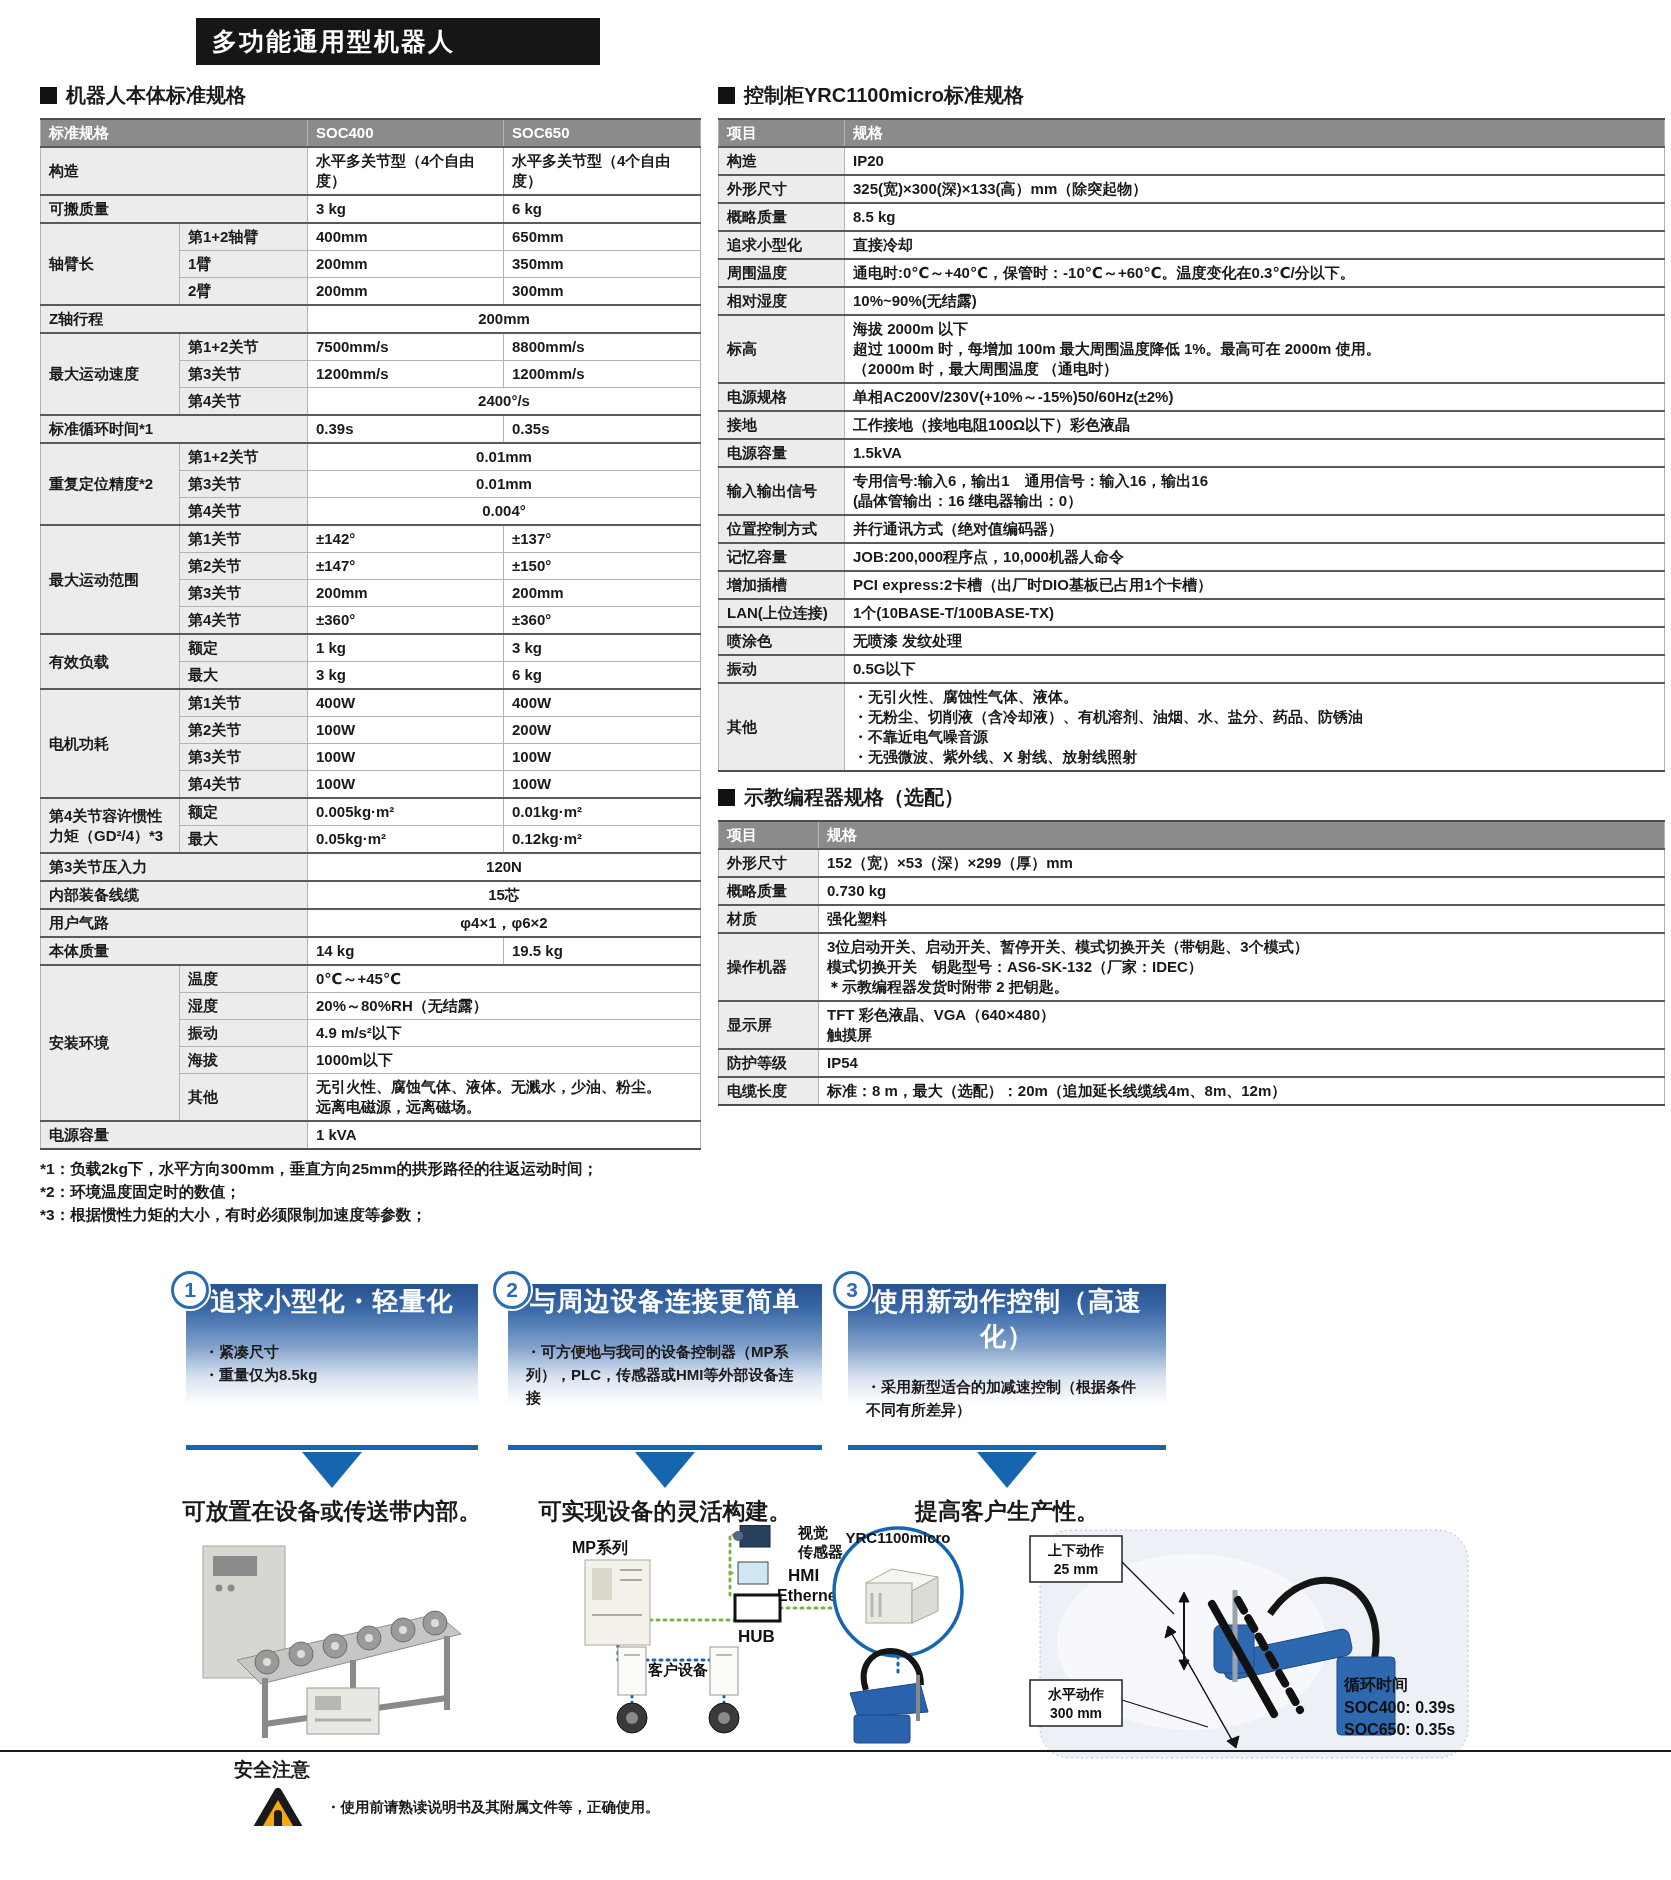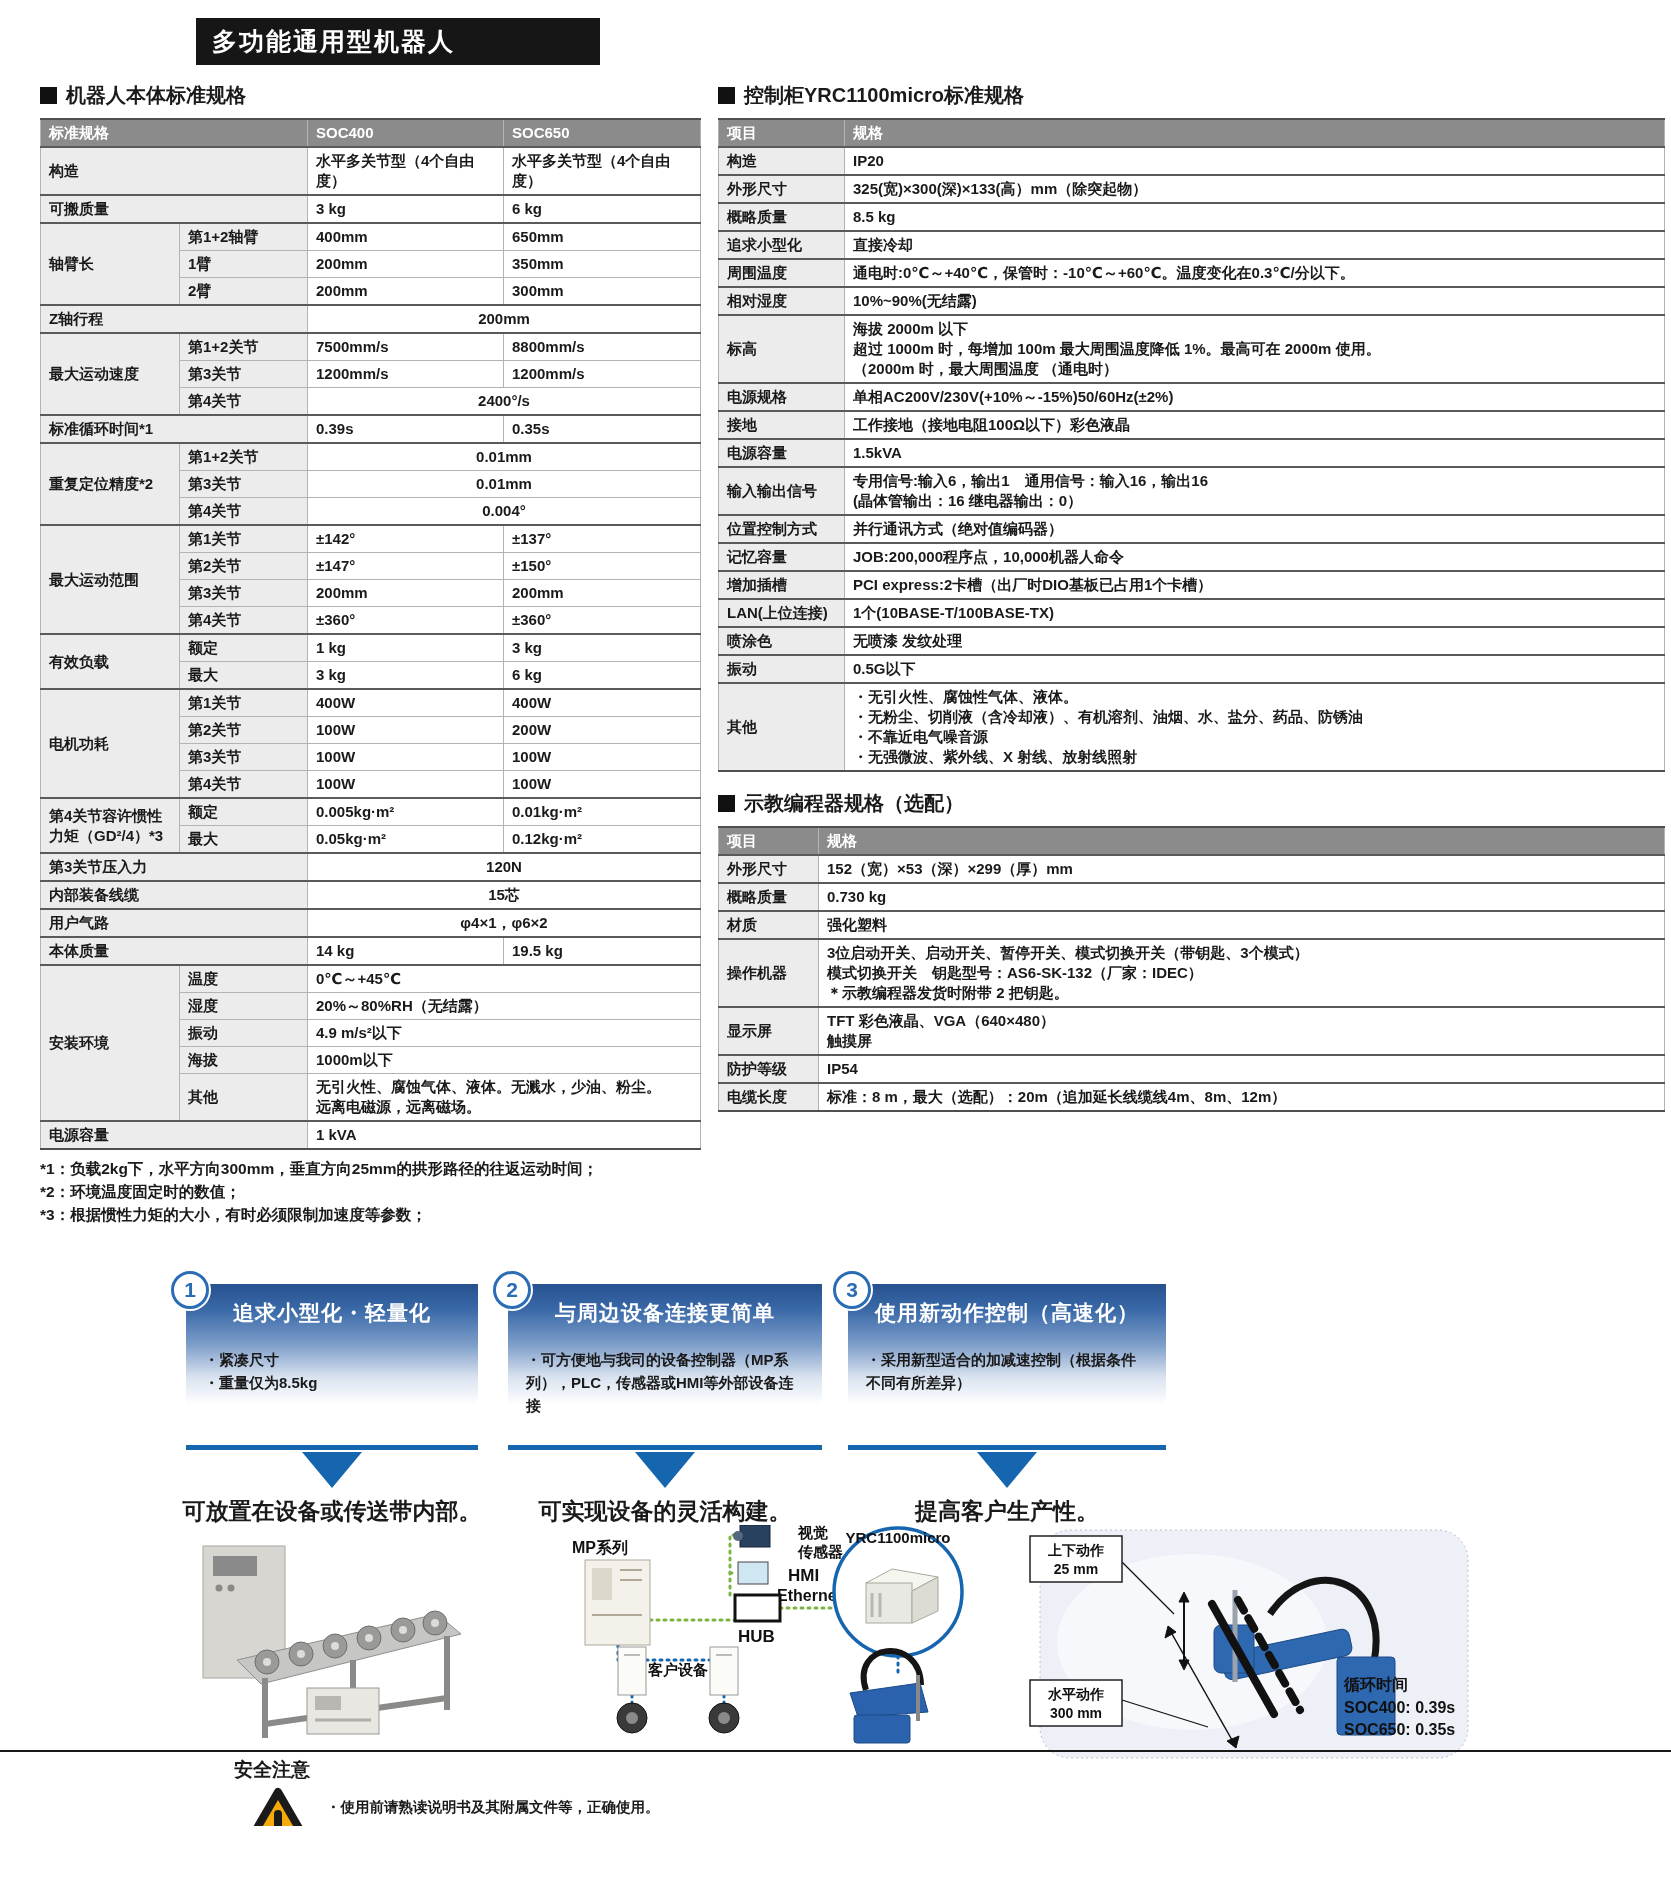--- a/index.html
+++ b/index.html
@@ -8,21 +8,21 @@
         font-family:"Liberation Sans","DejaVu Sans",sans-serif;color:#1a1a1a}
   
   .title-bar{position:absolute;left:196px;top:18px;width:404px;height:47px;background:#161616;
              color:#fff;font-size:25px;font-weight:bold;line-height:47px;padding-left:16px;letter-spacing:2px}
   
   .col{position:absolute}
   .col-left{left:40px;top:82px;width:660px}
   .col-right{left:718px;top:82px;width:946px}
   .sec-head{display:flex;align-items:center;gap:9px;font-size:20px;font-weight:bold;margin-bottom:9px}
   .sq{width:17px;height:17px;background:#111;flex:0 0 auto}
-  .pend-head{margin-top:18px}
+  .pend-head{margin-top:12px}
   
   table.spec{width:100%;border-collapse:collapse;table-layout:fixed;
              border-top:2px solid #4f4f4f;border-bottom:2px solid #4f4f4f}
   table.spec th,table.spec td{border:1px solid #b3b3b3;font-size:15px;font-weight:bold;
              padding:3px 8px;vertical-align:middle;line-height:20px;white-space:pre-line;overflow:hidden}
   table.spec th{background:#8b8b8b;color:#fff;text-align:left;height:27px}
   td.lbl,td.lbl2{background:#ececec}
   td.val{background:#fff}
   td.valc{background:#fff;text-align:center}
   tr.gs td{border-top:2px solid #5a5a5a}
@@ -30,21 +30,21 @@
   col.cc1{width:126px} col.cc2{width:820px}
   col.pc1{width:100px} col.pc2{width:846px}
   .footnotes{margin-top:7px;font-size:15.5px;font-weight:bold;line-height:23px}
   
   .feature{position:absolute;height:166px;
      background:linear-gradient(180deg,#27518f 0%,#3a69a8 16%,#7f9fca 38%,#d9e3f0 58%,#ffffff 75%);
      border-bottom:5px solid #1565af}
   .feature .num{position:absolute;left:-15px;top:-13px;width:38px;height:38px;border-radius:50%;
      background:#fff;border:3px solid #2a6db5;color:#2a6db5;font-size:21px;font-weight:bold;
      display:flex;align-items:center;justify-content:center;box-shadow:0 0 0 2px #ffffff}
-  .feature .ftitle{margin-top:15px;text-align:center;color:#fff;font-size:21px;font-weight:bold;letter-spacing:1px}
+  .feature .ftitle{text-align:center;color:#fff;font-size:26px;font-weight:bold;letter-spacing:1px}
   .feature .fbullets{margin-top:21px;padding:0 18px;font-size:15px;font-weight:bold;line-height:23px}
   .f1{left:186px;top:1284px;width:292px}
   .f2{left:508px;top:1284px;width:314px}
   .f3{left:848px;top:1284px;width:318px}
   .down-arrow{position:absolute;width:0;height:0;border-left:30px solid transparent;
      border-right:30px solid transparent;border-top:36px solid #1565af}
   .da1{left:302px;top:1452px}.da2{left:635px;top:1452px}.da3{left:977px;top:1452px}
   .fcaption{position:absolute;top:1496px;font-size:23px;font-weight:bold;text-align:center}
   .fc1{left:150px;width:364px}.fc2{left:480px;width:370px}.fc3{left:822px;width:370px}
   

